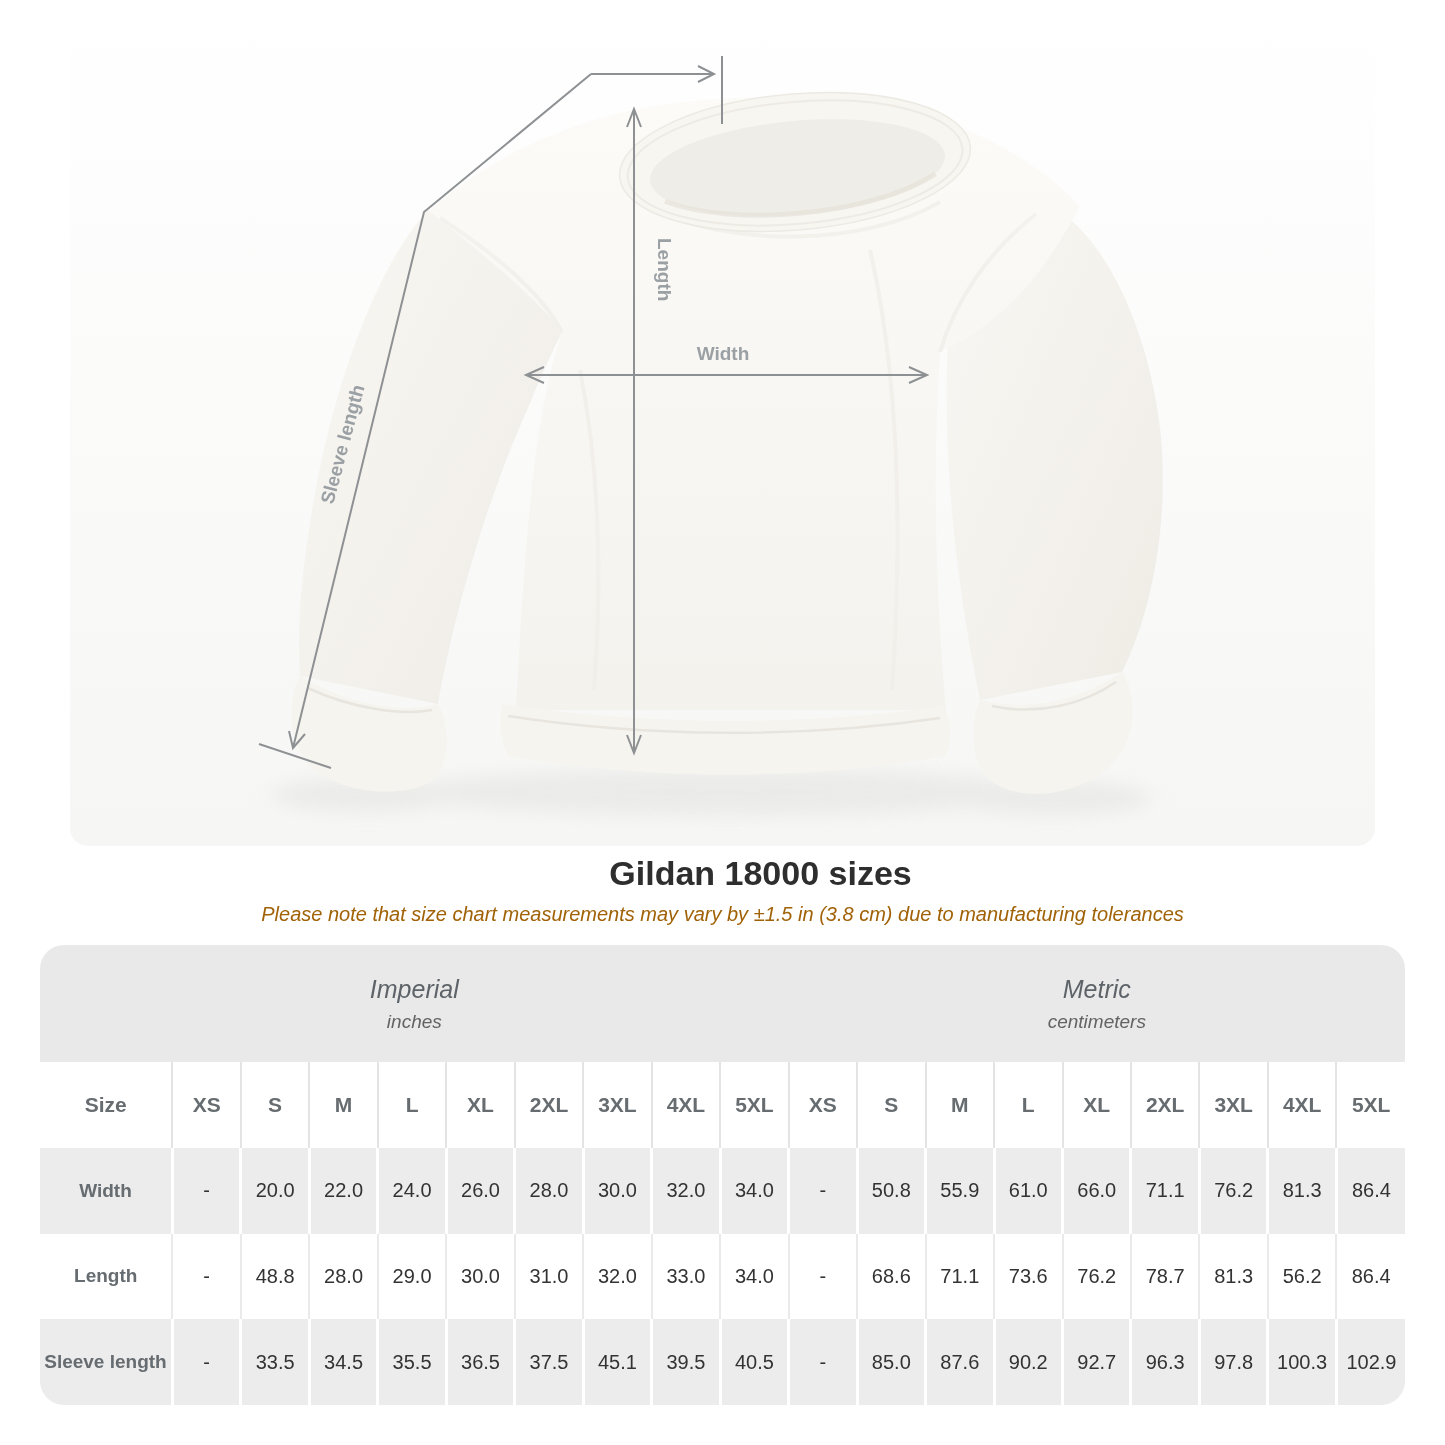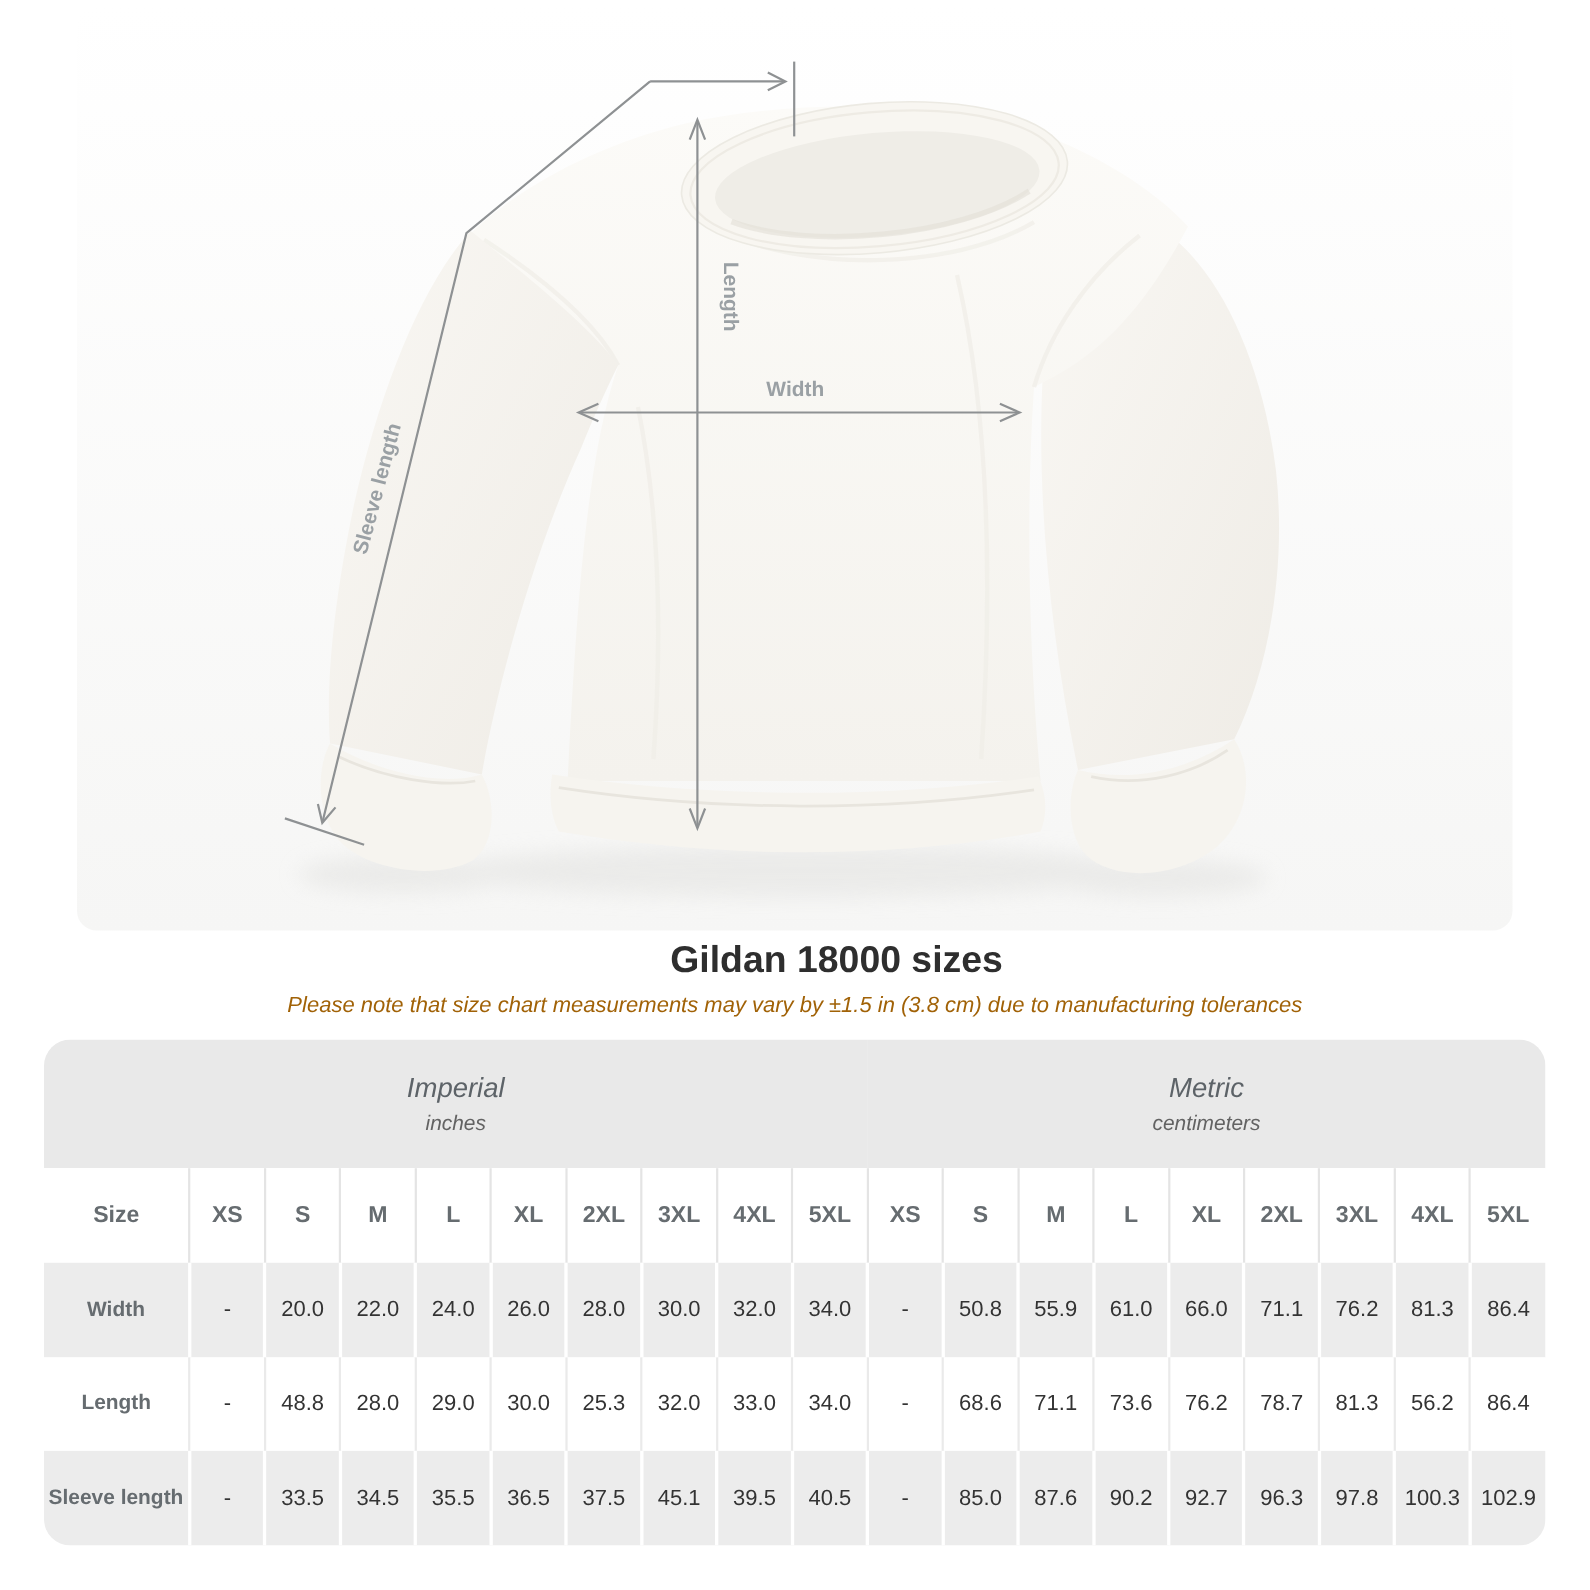--- a/index.html
+++ b/index.html
@@ -218,21 +218,21 @@
             <td>81.3</td>
             <td>86.4</td>
           </tr>
           <tr class="row-white">
             <th>Length</th>
             <td>-</td>
             <td>48.8</td>
             <td>28.0</td>
             <td>29.0</td>
             <td>30.0</td>
-            <td>25.3</td>
+            <td>31.0</td>
             <td>32.0</td>
             <td>33.0</td>
             <td>34.0</td>
             <td>-</td>
             <td>68.6</td>
             <td>71.1</td>
             <td>73.6</td>
             <td>76.2</td>
             <td>78.7</td>
             <td>81.3</td>

